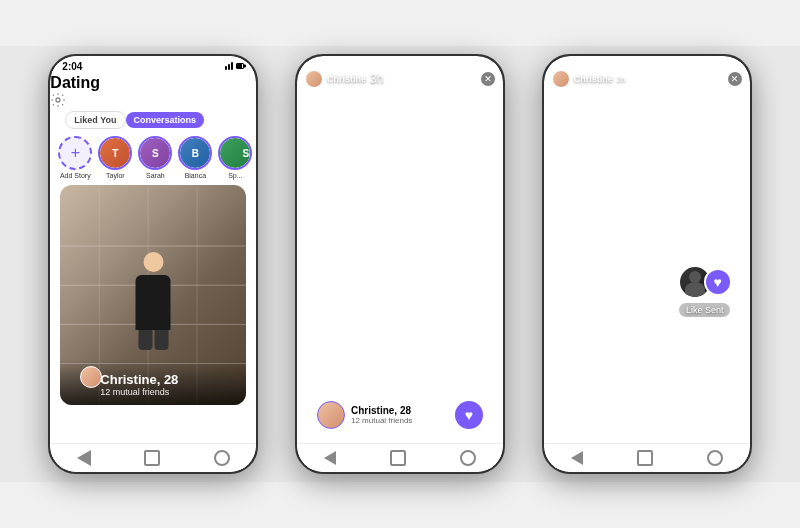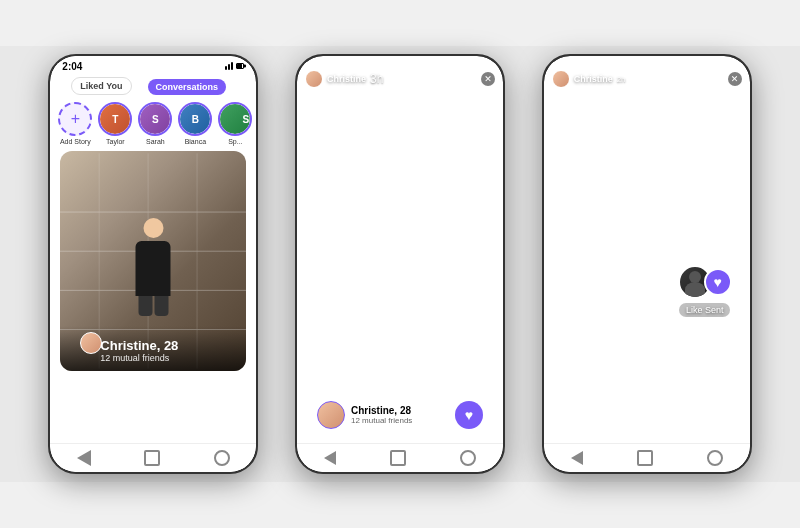--- a/index.html
+++ b/index.html
@@ -60,23 +60,23 @@
     .status-bar .time { font-size: 10px; font-weight: 700; }
     .status-icons { display: flex; gap: 3px; align-items: center; }
     .phone1 .app-title {
       font-size: 16px;
       font-weight: 700;
       color: #000;
     }
 
     .tabs-row {
       display: flex;
-      align-items: flex-end;
-      padding: 3px 21px;
-      gap: 16px;
+      align-items: center;
+      padding: 3px 15px;
+      gap: 0;
     }
     .tab-btn {
       padding: 3px 8px;
       border-radius: 14px;
       font-size: 9px;
       font-weight: 600;
       cursor: pointer;
     }
     .tab-liked {
       background: #fff;
@@ -265,20 +265,29 @@
             <div style="width:2px;height:6px;background:#000;border-radius:1px;"></div>
             <div style="width:2px;height:8px;background:#000;border-radius:1px;"></div>
           </div>
           <div style="width:8px;height:6px;border:1.5px solid #000;border-radius:1px;position:relative;">
             <div style="width:5px;height:100%;background:#000;border-radius:0.5px;"></div>
             <div style="position:absolute;right:-2.5px;top:50%;transform:translateY(-50%);width:1.5px;height:3px;background:#000;border-radius:0 1px 1px 0;"></div>
           </div>
         </div>
       </div>
 
+      <div class="phone1 app-header">
+        <span class="app-title">Dating</span>
+        <div style="width:16px;height:16px;">
+          <svg viewBox="0 0 24 24" width="16" height="16" fill="none" stroke="#888" stroke-width="2">
+            <circle cx="12" cy="12" r="3"></circle>
+            <path d="M12 2v2M12 20v2M4.22 4.22l1.42 1.42M18.36 18.36l1.42 1.42M2 12h2M20 12h2M4.22 19.78l1.42-1.42M18.36 5.64l1.42-1.42"></path>
+          </svg>
+        </div>
+      </div>
 
       <div class="tabs-row">
         <button class="tab-btn tab-liked">Liked You</button>
         <button class="tab-btn tab-conversations">Conversations</button>
       </div>
 
       <div class="stories-row">
 
         <div class="story-item">
           <div class="story-avatar add-btn">

